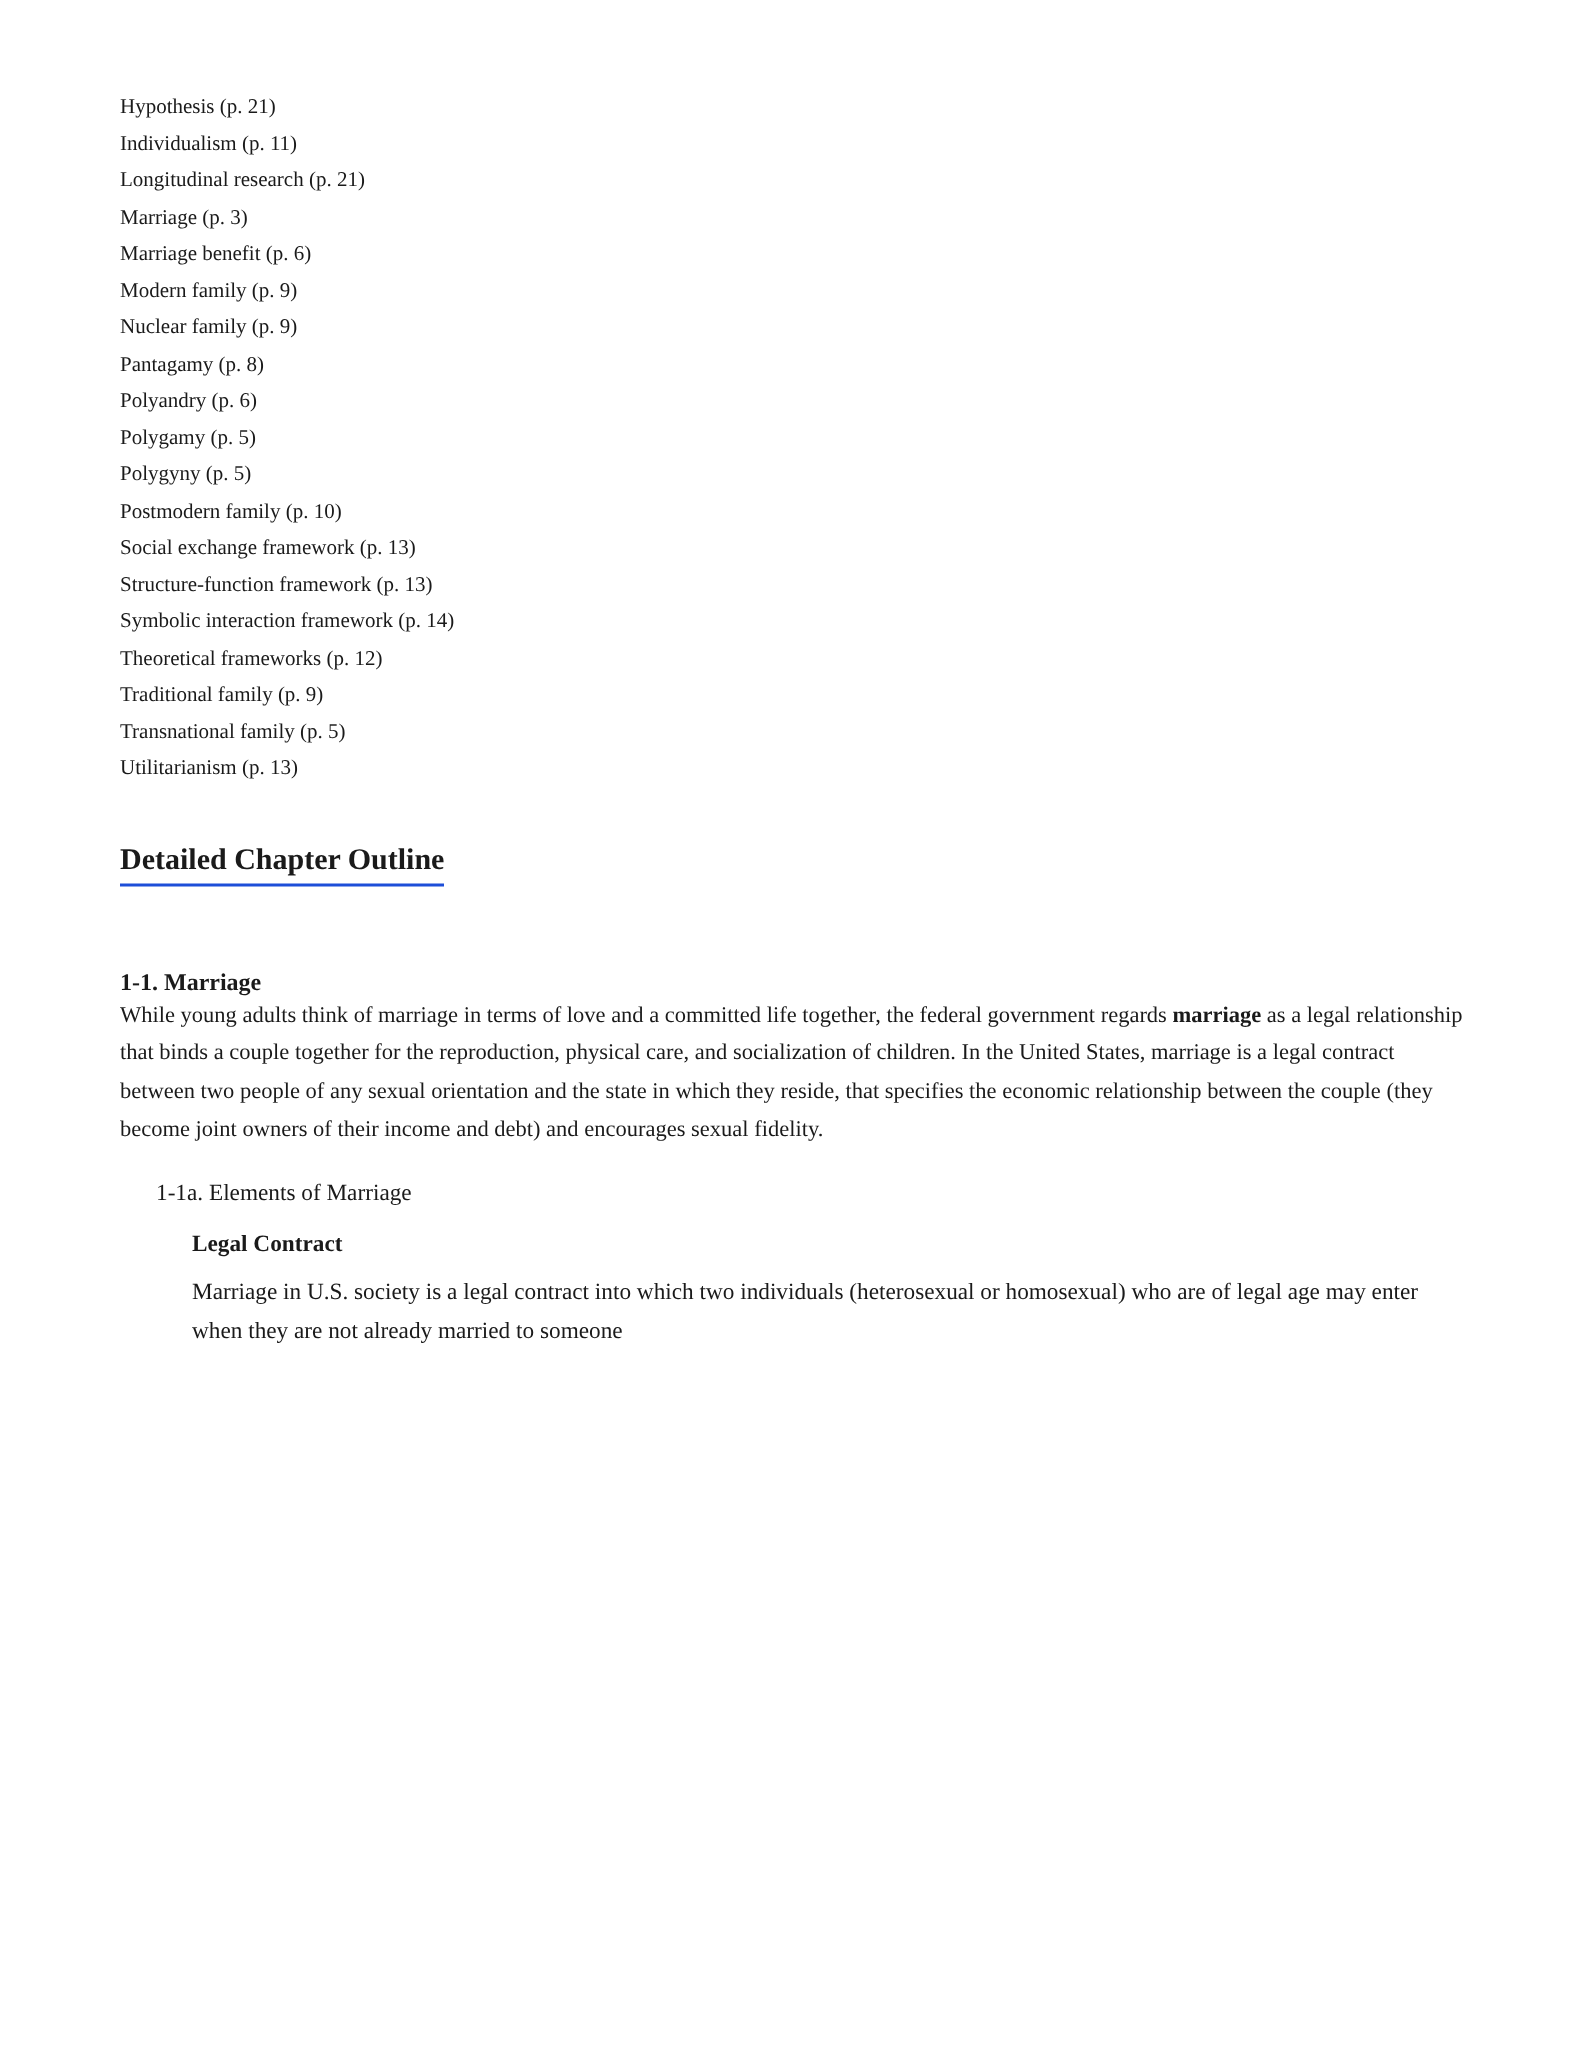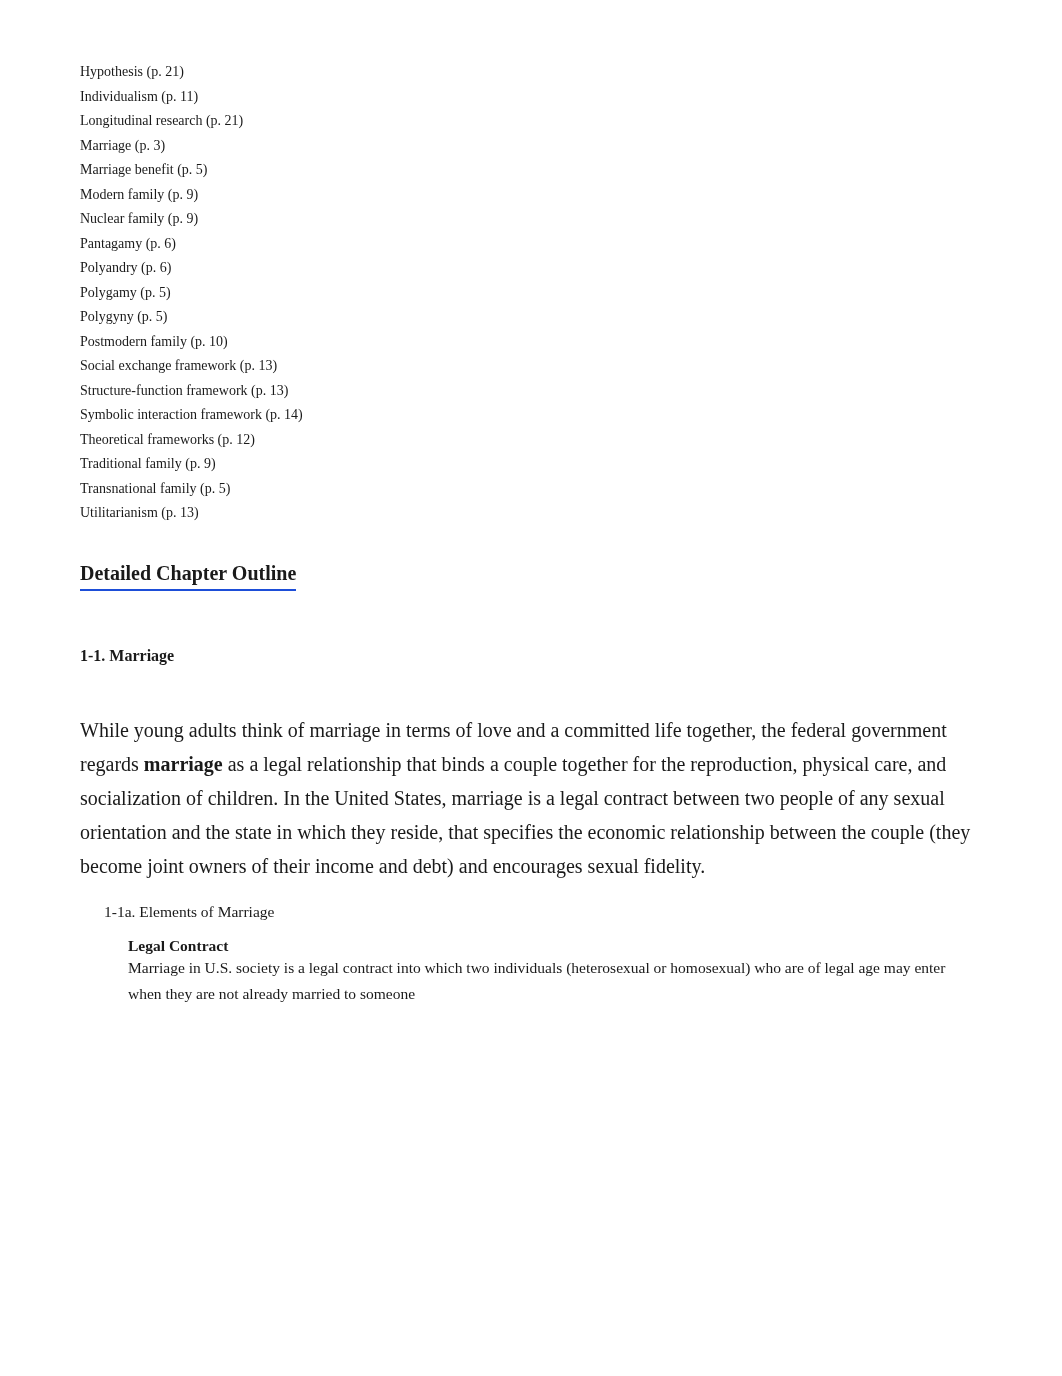--- a/index.html
+++ b/index.html
@@ -33,61 +33,61 @@
     }
     .chapter-outline {
       margin-top: 8px;
     }
     .subsection-h2 {
       font-size: 16px;
       font-weight: bold;
       margin-top: 28px;
     }
     .body-para {
-      font-size: 20px;
+      font-size: 15px;
       line-height: 1.7;
       margin-bottom: 20px;
-      margin-top: 48px;
     }
     .body-para b {
       font-weight: bold;
     }
     .subsection-h3 {
       font-size: 15.5px;
       font-weight: normal;
       margin-left: 24px;
       margin-top: 20px;
       margin-bottom: 12px;
     }
     .subsection-h4 {
       font-size: 15.5px;
       font-weight: bold;
       margin-left: 48px;
       margin-top: 16px;
+      margin-bottom: 10px;
     }
     .body-para-indent {
       font-size: 15.5px;
       line-height: 1.7;
       margin-left: 48px;
       margin-bottom: 16px;
     }
   </style>
 </head>
 <body>
 
 <div class="index-list">
 
 <p class="index-item">Hypothesis (p. 21)</p>
     <p class="index-item">Individualism (p. 11)</p>
     <p class="index-item">Longitudinal research (p. 21)</p>
     <p class="index-item">Marriage (p. 3)</p>
-    <p class="index-item">Marriage benefit (p. 5)</p>
+    <p class="index-item">Marriage benefit (p. 6)</p>
     <p class="index-item">Modern family (p. 9)</p>
     <p class="index-item">Nuclear family (p. 9)</p>
-    <p class="index-item">Pantagamy (p. 6)</p>
+    <p class="index-item">Pantagamy (p. 8)</p>
     <p class="index-item">Polyandry (p. 6)</p>
     <p class="index-item">Polygamy (p. 5)</p>
     <p class="index-item">Polygyny (p. 5)</p>
     <p class="index-item">Postmodern family (p. 10)</p>
     <p class="index-item">Social exchange framework (p. 13)</p>
     <p class="index-item">Structure-function framework (p. 13)</p>
     <p class="index-item">Symbolic interaction framework (p. 14)</p>
     <p class="index-item">Theoretical frameworks (p. 12)</p>
     <p class="index-item">Traditional family (p. 9)</p>
     <p class="index-item">Transnational family (p. 5)</p>

